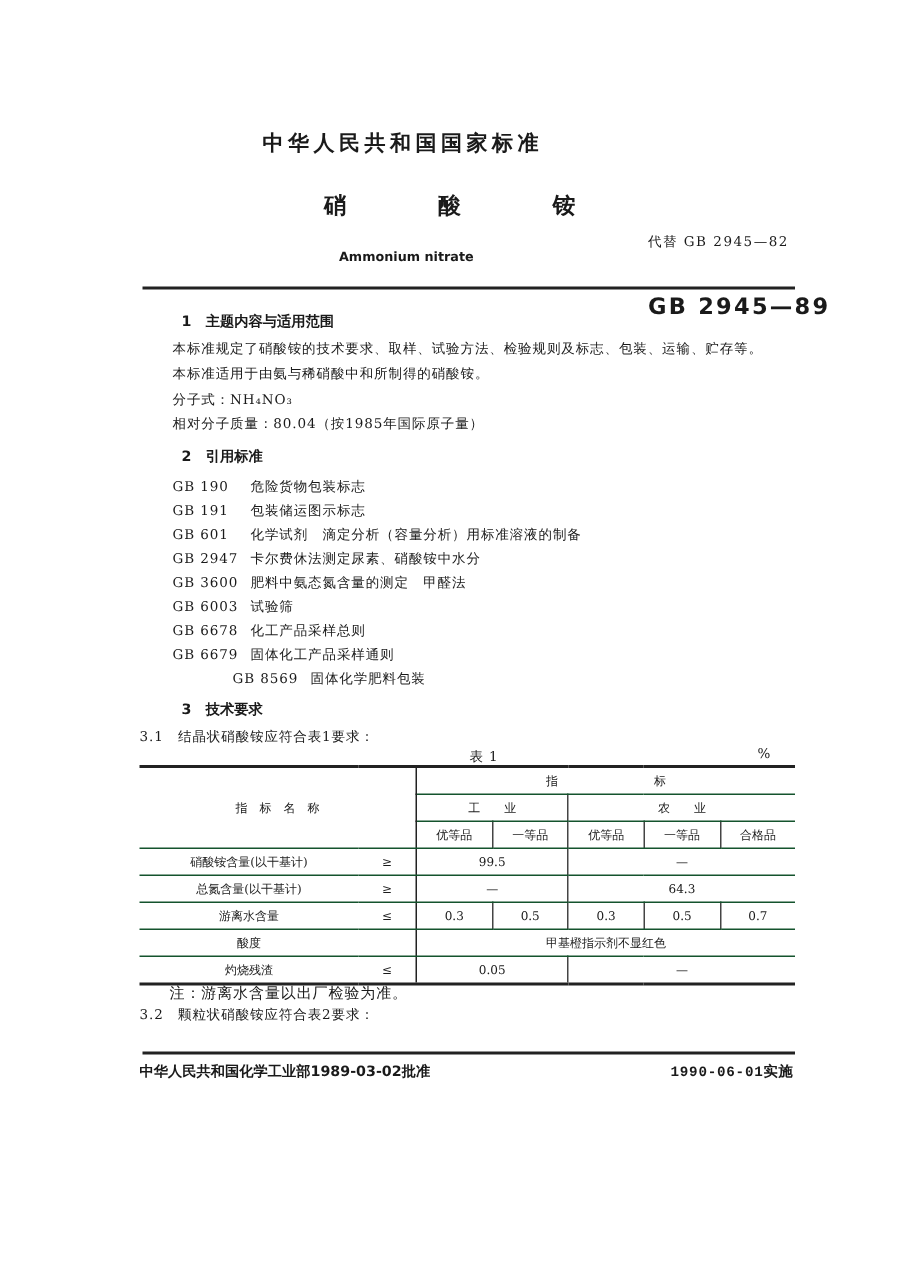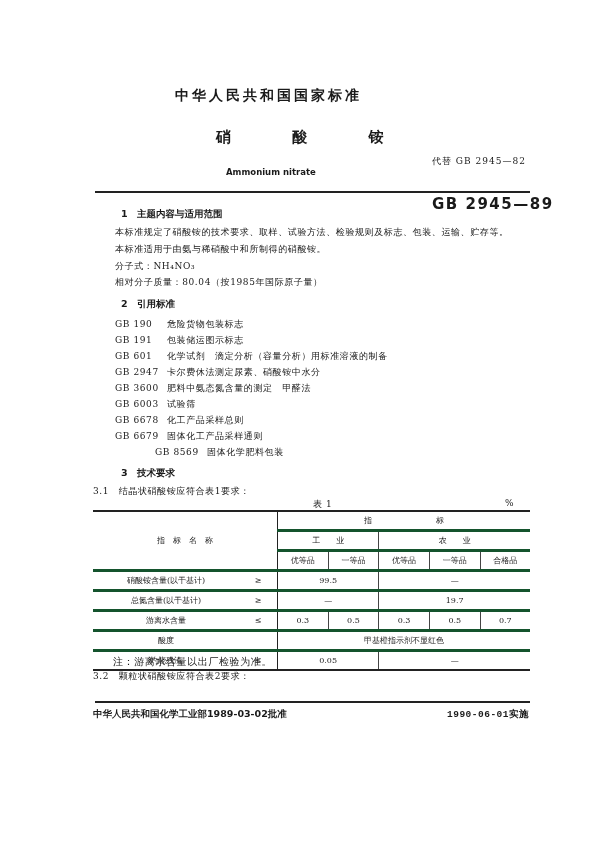--- a/index.html
+++ b/index.html
@@ -10,21 +10,21 @@
   .national { left:175px; top:87px; font-size:14px; letter-spacing:3px; }
   .title { left:216px; top:128px; font-size:15px; letter-spacing:28px; }
   .gbno { left:432px; top:148px; font-size:15px; letter-spacing:1.5px;margin-top:47px; }
   .entitle { left:226px; top:167px; font-size:8.5px;text-align:right; }
   .replace { left:432px; top:155px; font-size:9px; letter-spacing:1px; }
   .rule { position:absolute; background:#222; }
   .h1 { font-size:9.5px;margin-left:28px; }
   .p { font-size:9px; letter-spacing:0.6px; }
   .ref-code { display:inline-block; width:52px; font-size:9px; }
   table.t1 { position:absolute; left:93px; top:510px; width:437px; border-collapse:collapse; font-size:8px; }
-  table.t1 td { height:17px; padding:0 4px; border-bottom:3px solid #14532d; text-align:center; }
+  table.t1 td { height:17px; padding:0 4px; border-bottom:1px solid #14532d; text-align:center; }
   table.t1 .lbl { text-align:center; width:138px; border-right:none; }
   table.t1 .sym { width:30px; text-align:center; border-right:1.4px solid #222; }
   table.t1 .vb { border-right:1px solid #444; }
   table.t1 tr.top td { border-top:2px solid #222; }
   table.t1 tr.last td { border-bottom:2px solid #222; }
   .footer-l { left:93px; top:708px; font-size:9.5px; }
   .footer-r { left:447px; top:708px; font-size:9.5px; letter-spacing:0.5px;font-family:Liberation Mono, monospace; }
 </style>
 </head>
 <body>
@@ -79,21 +79,21 @@
   <tr>
     <td class="lbl">硝酸铵含量(以干基计)</td>
     <td class="sym">≥</td>
     <td colspan="2" class="vb">99.5</td>
     <td colspan="3">—</td>
   </tr>
   <tr>
     <td class="lbl">总氮含量(以干基计)</td>
     <td class="sym">≥</td>
     <td colspan="2" class="vb">—</td>
-    <td colspan="3">19.7</td>
+    <td colspan="3">64.3</td>
   </tr>
   <tr>
     <td class="lbl">游离水含量</td>
     <td class="sym">≤</td>
     <td class="vb">0.3</td>
     <td class="vb">0.5</td>
     <td class="vb">0.3</td>
     <td class="vb">0.5</td>
     <td>0.7</td>
   </tr>

